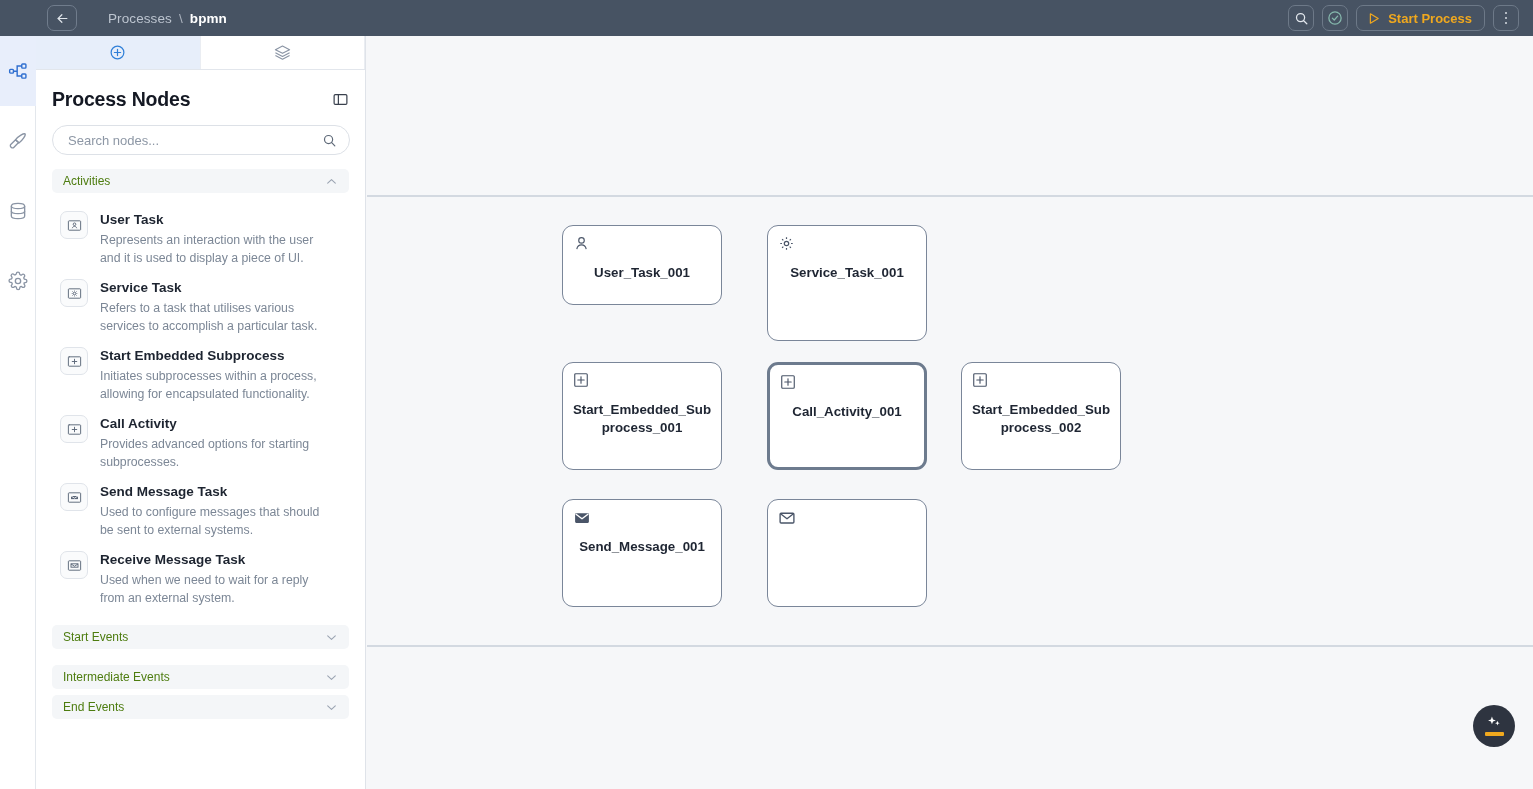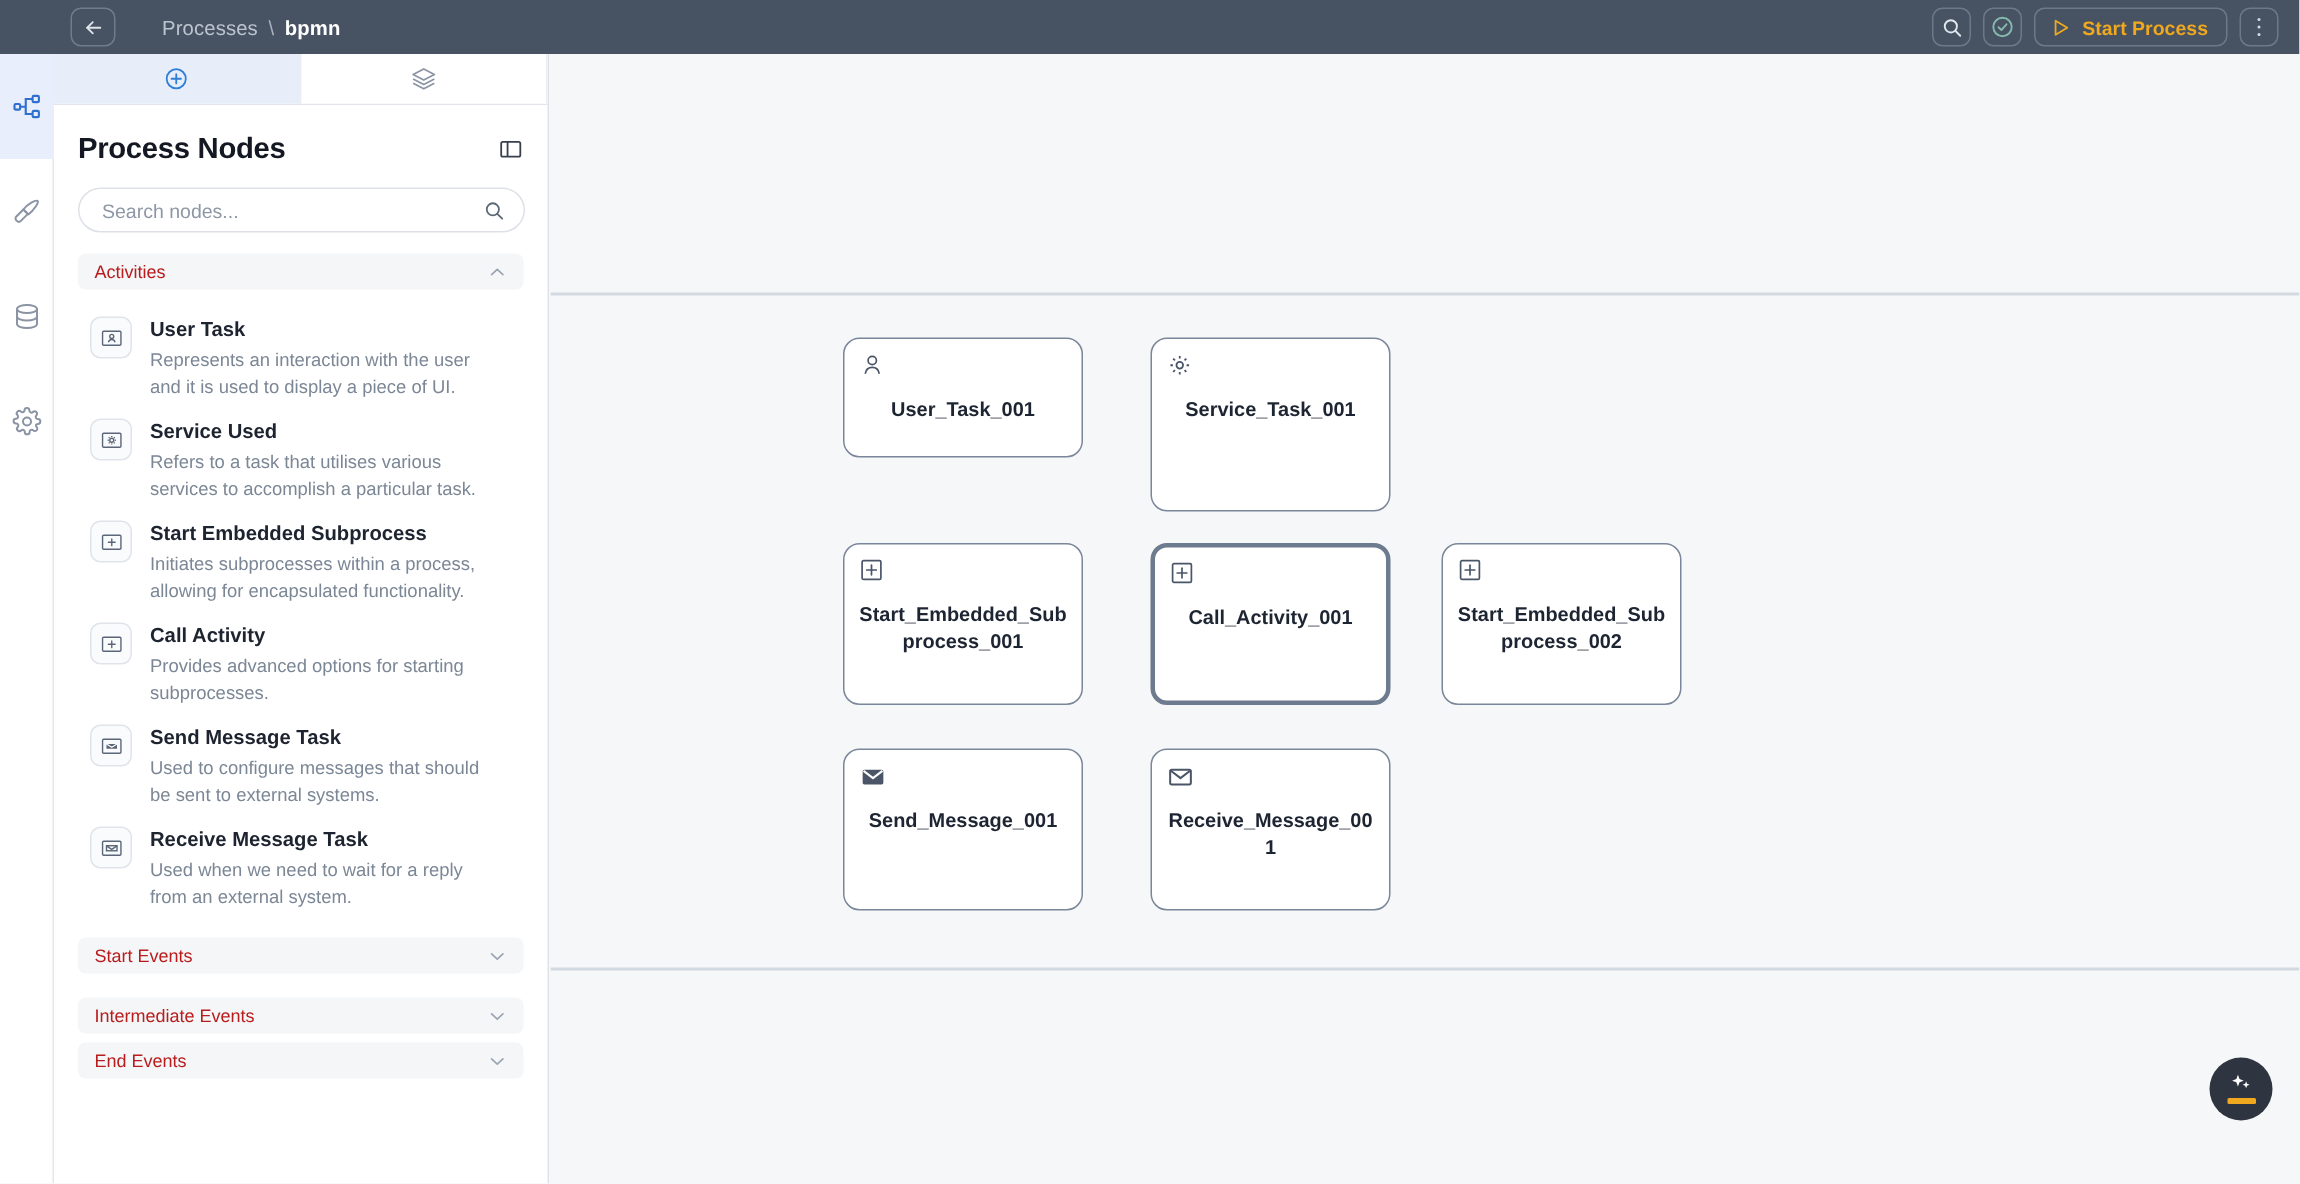--- a/index.html
+++ b/index.html
@@ -93,21 +93,21 @@
   }
   .searchbox input::placeholder { color: #8d97a5; }
 
   .scrollarea { flex: 1; overflow: hidden; padding: 0 16px; }
 
   .section-head {
     height: 24px; background: #f4f6f8; border-radius: 5px;
     display: flex; align-items: center; justify-content: space-between;
     padding: 0 11px; margin-top: 14px; cursor: pointer;
   }
-  .section-head .lbl { font-size: 12px; color: #b91c1c; }
+  .section-head .lbl { font-size: 12px; color: #4d7c0f; }
 
   .node-list { margin-top: 6px; }
   .node-item {
     display: flex; gap: 12px; padding: 12px 0 0 8px; cursor: pointer;
   }
   .node-ico {
     flex: 0 0 auto; width: 28px; height: 28px; border: 1px solid #e0e4ea;
     border-radius: 7px; background: #fafbfc;
     display: flex; align-items: center; justify-content: center;
   }
@@ -293,21 +293,21 @@
 
         <div class="node-item">
           <div class="node-ico">
             <svg width="15" height="15" viewBox="0 0 24 24" fill="none" stroke="#5b6678" stroke-width="1.5">
               <rect x="2.2" y="4.5" width="19.6" height="15" rx="1.2"></rect>
               <circle cx="12" cy="12" r="2.1"></circle>
               <path d="M12 7.4v1.2M12 15.4v1.2M8.8 12H7.6M16.4 12h-1.2M9.7 9.7l-.9-.9M15.2 15.2l-.9-.9M14.3 9.7l.9-.9M8.8 15.2l.9-.9"></path>
             </svg>
           </div>
           <div class="node-txt">
-            <div class="node-name">Service Used</div>
+            <div class="node-name">Service Task</div>
             <div class="node-desc">Refers to a task that utilises various services to accomplish a particular task.</div>
           </div>
         </div>
 
         <div class="node-item">
           <div class="node-ico">
             <svg width="15" height="15" viewBox="0 0 24 24" fill="none" stroke="#5b6678" stroke-width="1.5" stroke-linecap="round">
               <rect x="2.2" y="4.5" width="19.6" height="15" rx="1.2"></rect>
               <line x1="12" y1="8.4" x2="12" y2="15.6"></line>
                 <line x1="8.4" y1="12" x2="15.6" y2="12"></line>
@@ -452,21 +452,20 @@
       <span class="b-label">Send_Message_001</span>
     </div>
 
     <div class="bnode" style="left:400px;top:463px;width:160px;height:108px">
       <span class="b-ico">
         <svg width="18" height="18" viewBox="0 0 24 24" fill="none" stroke="#4a5568" stroke-width="1.8" stroke-linejoin="round">
           <rect x="2.8" y="5.6" width="18.4" height="13" rx="1.4"></rect>
           <path d="M3.4 6.4 12 13l8.6-6.6"></path>
         </svg>
       </span>
-      <span class="b-label">Receive_Message_001</span>
     </div>
 
     <div class="fab">
       <svg width="17" height="13" viewBox="0 0 24 18">
         <path d="M8.4 0.6 9.9 4.6 13.9 6.1 9.9 7.6 8.4 11.6 6.9 7.6 2.9 6.1 6.9 4.6z" fill="#ffffff"></path>
         <path d="M16.1 6.6 17 9 19.4 9.9 17 10.8 16.1 13.2 15.2 10.8 12.8 9.9 15.2 9z" fill="#ffffff"></path>
       </svg>
       <span class="fab-bar"></span>
     </div>
 

